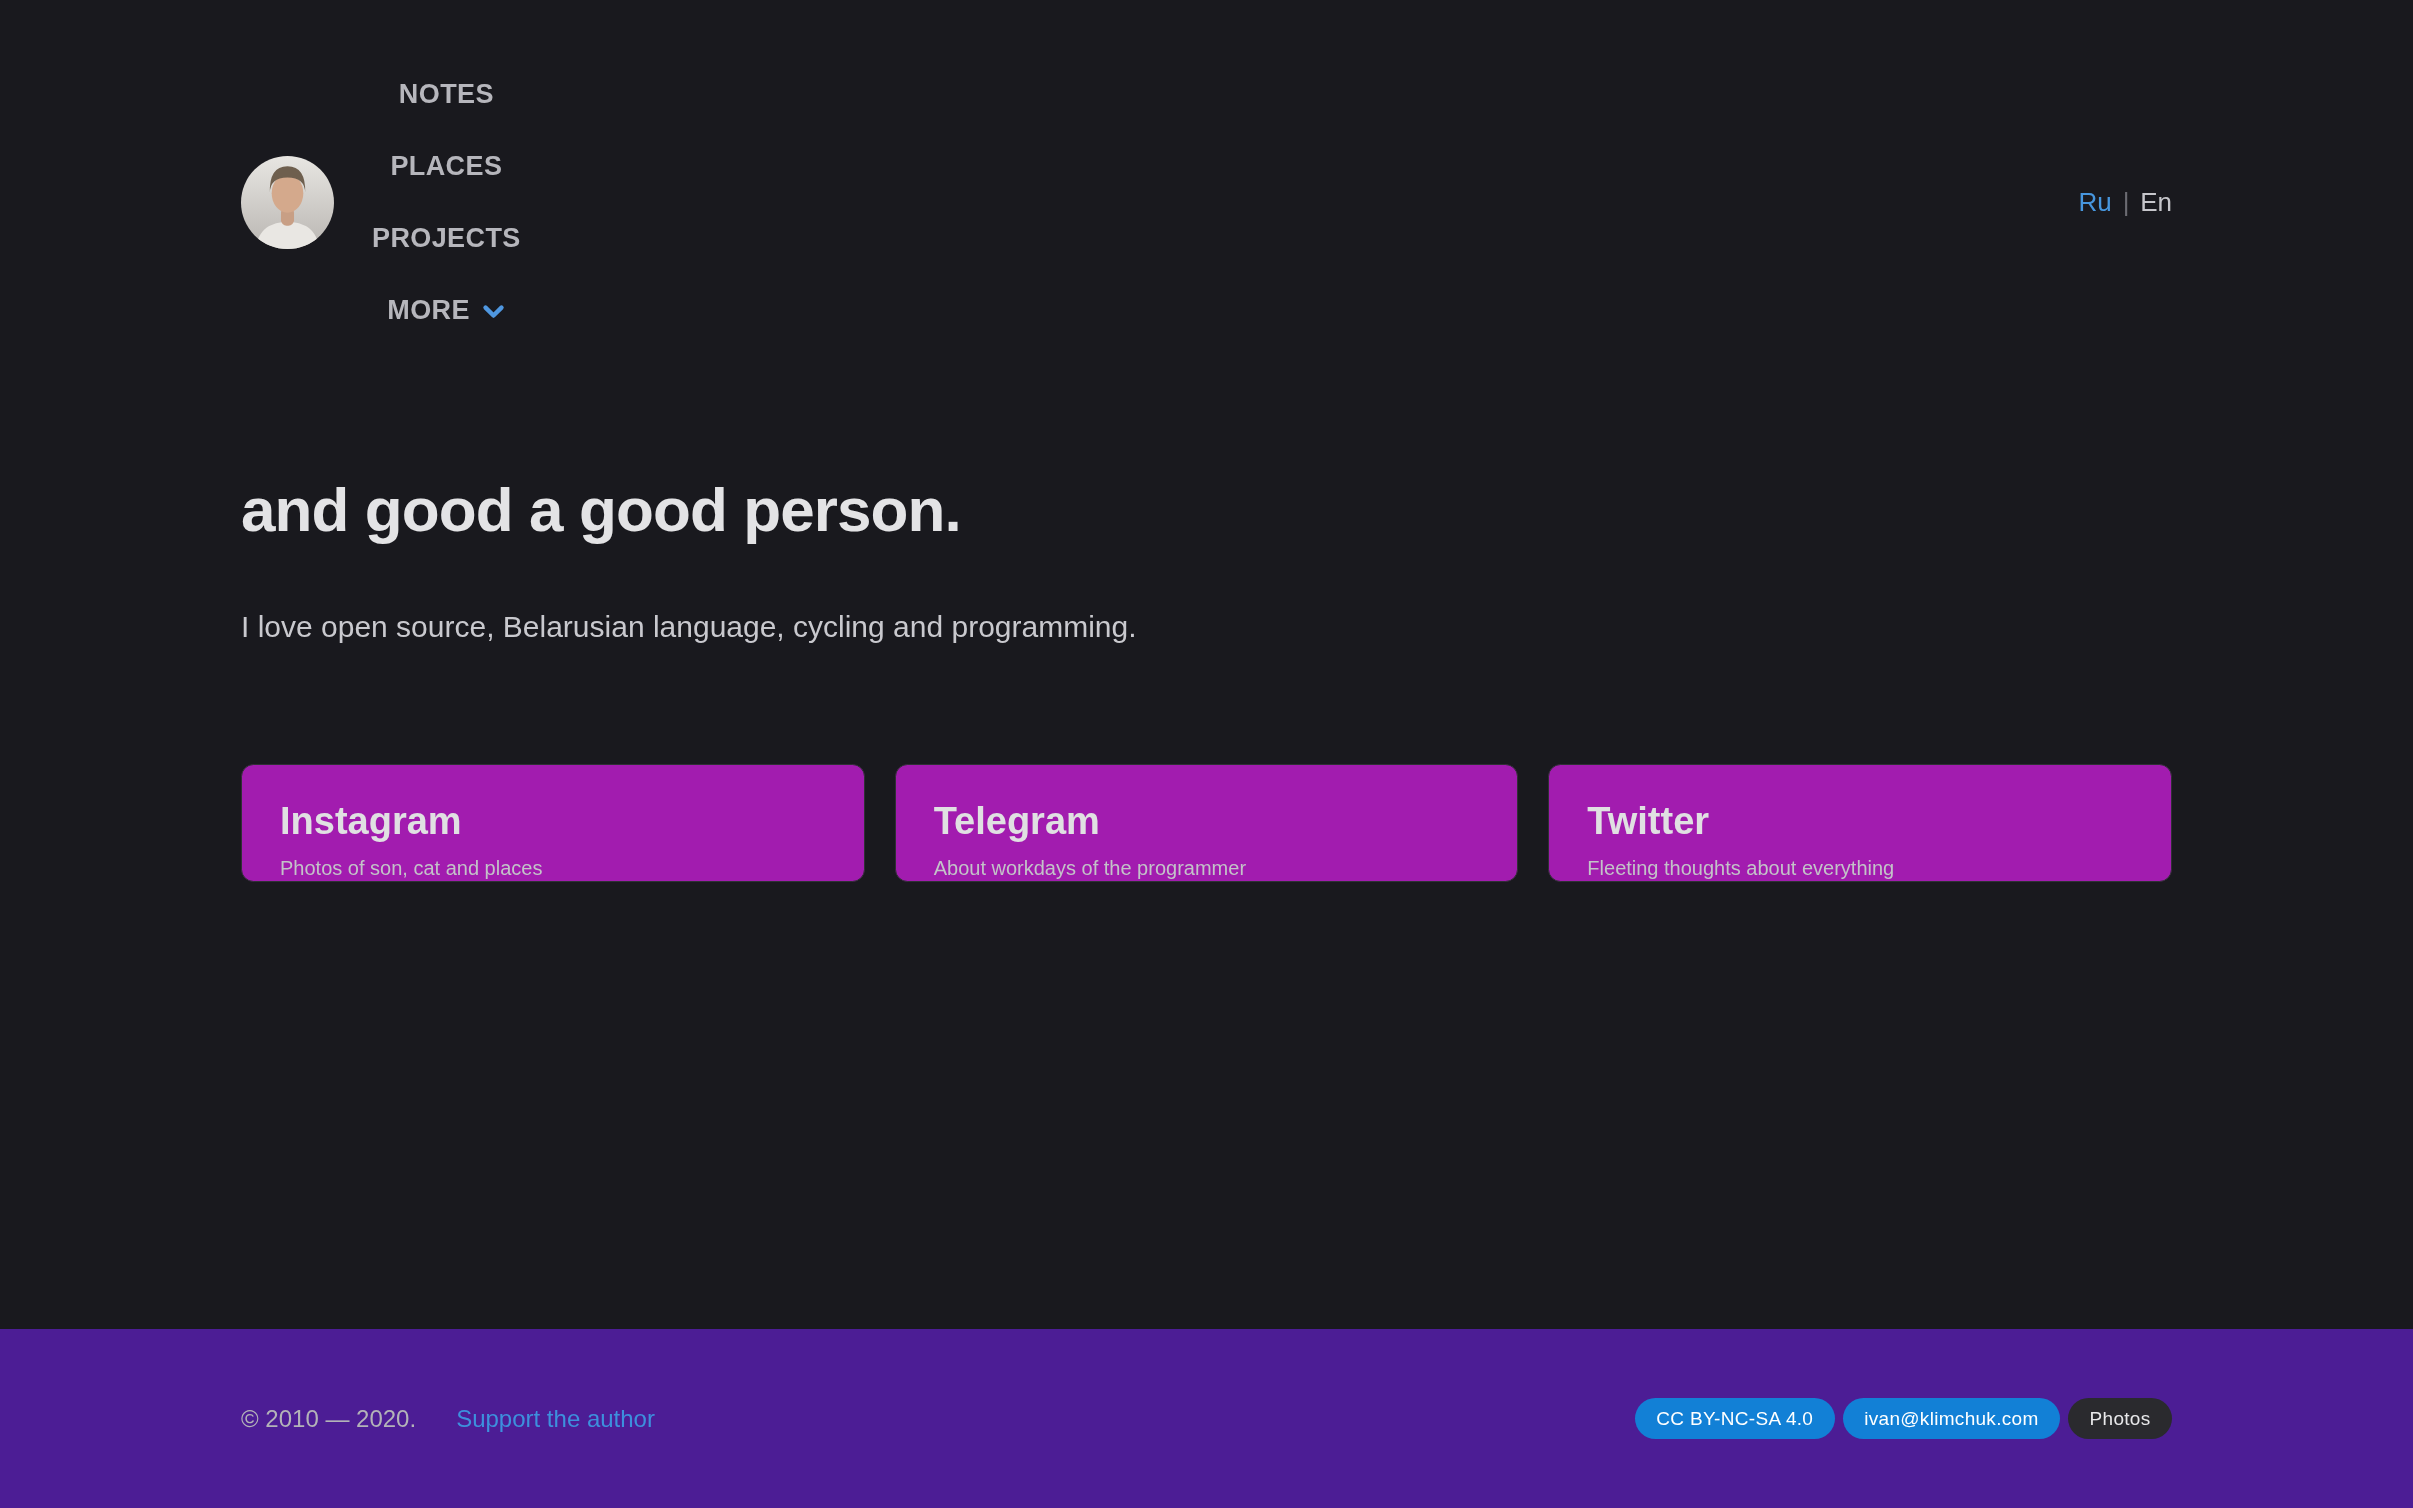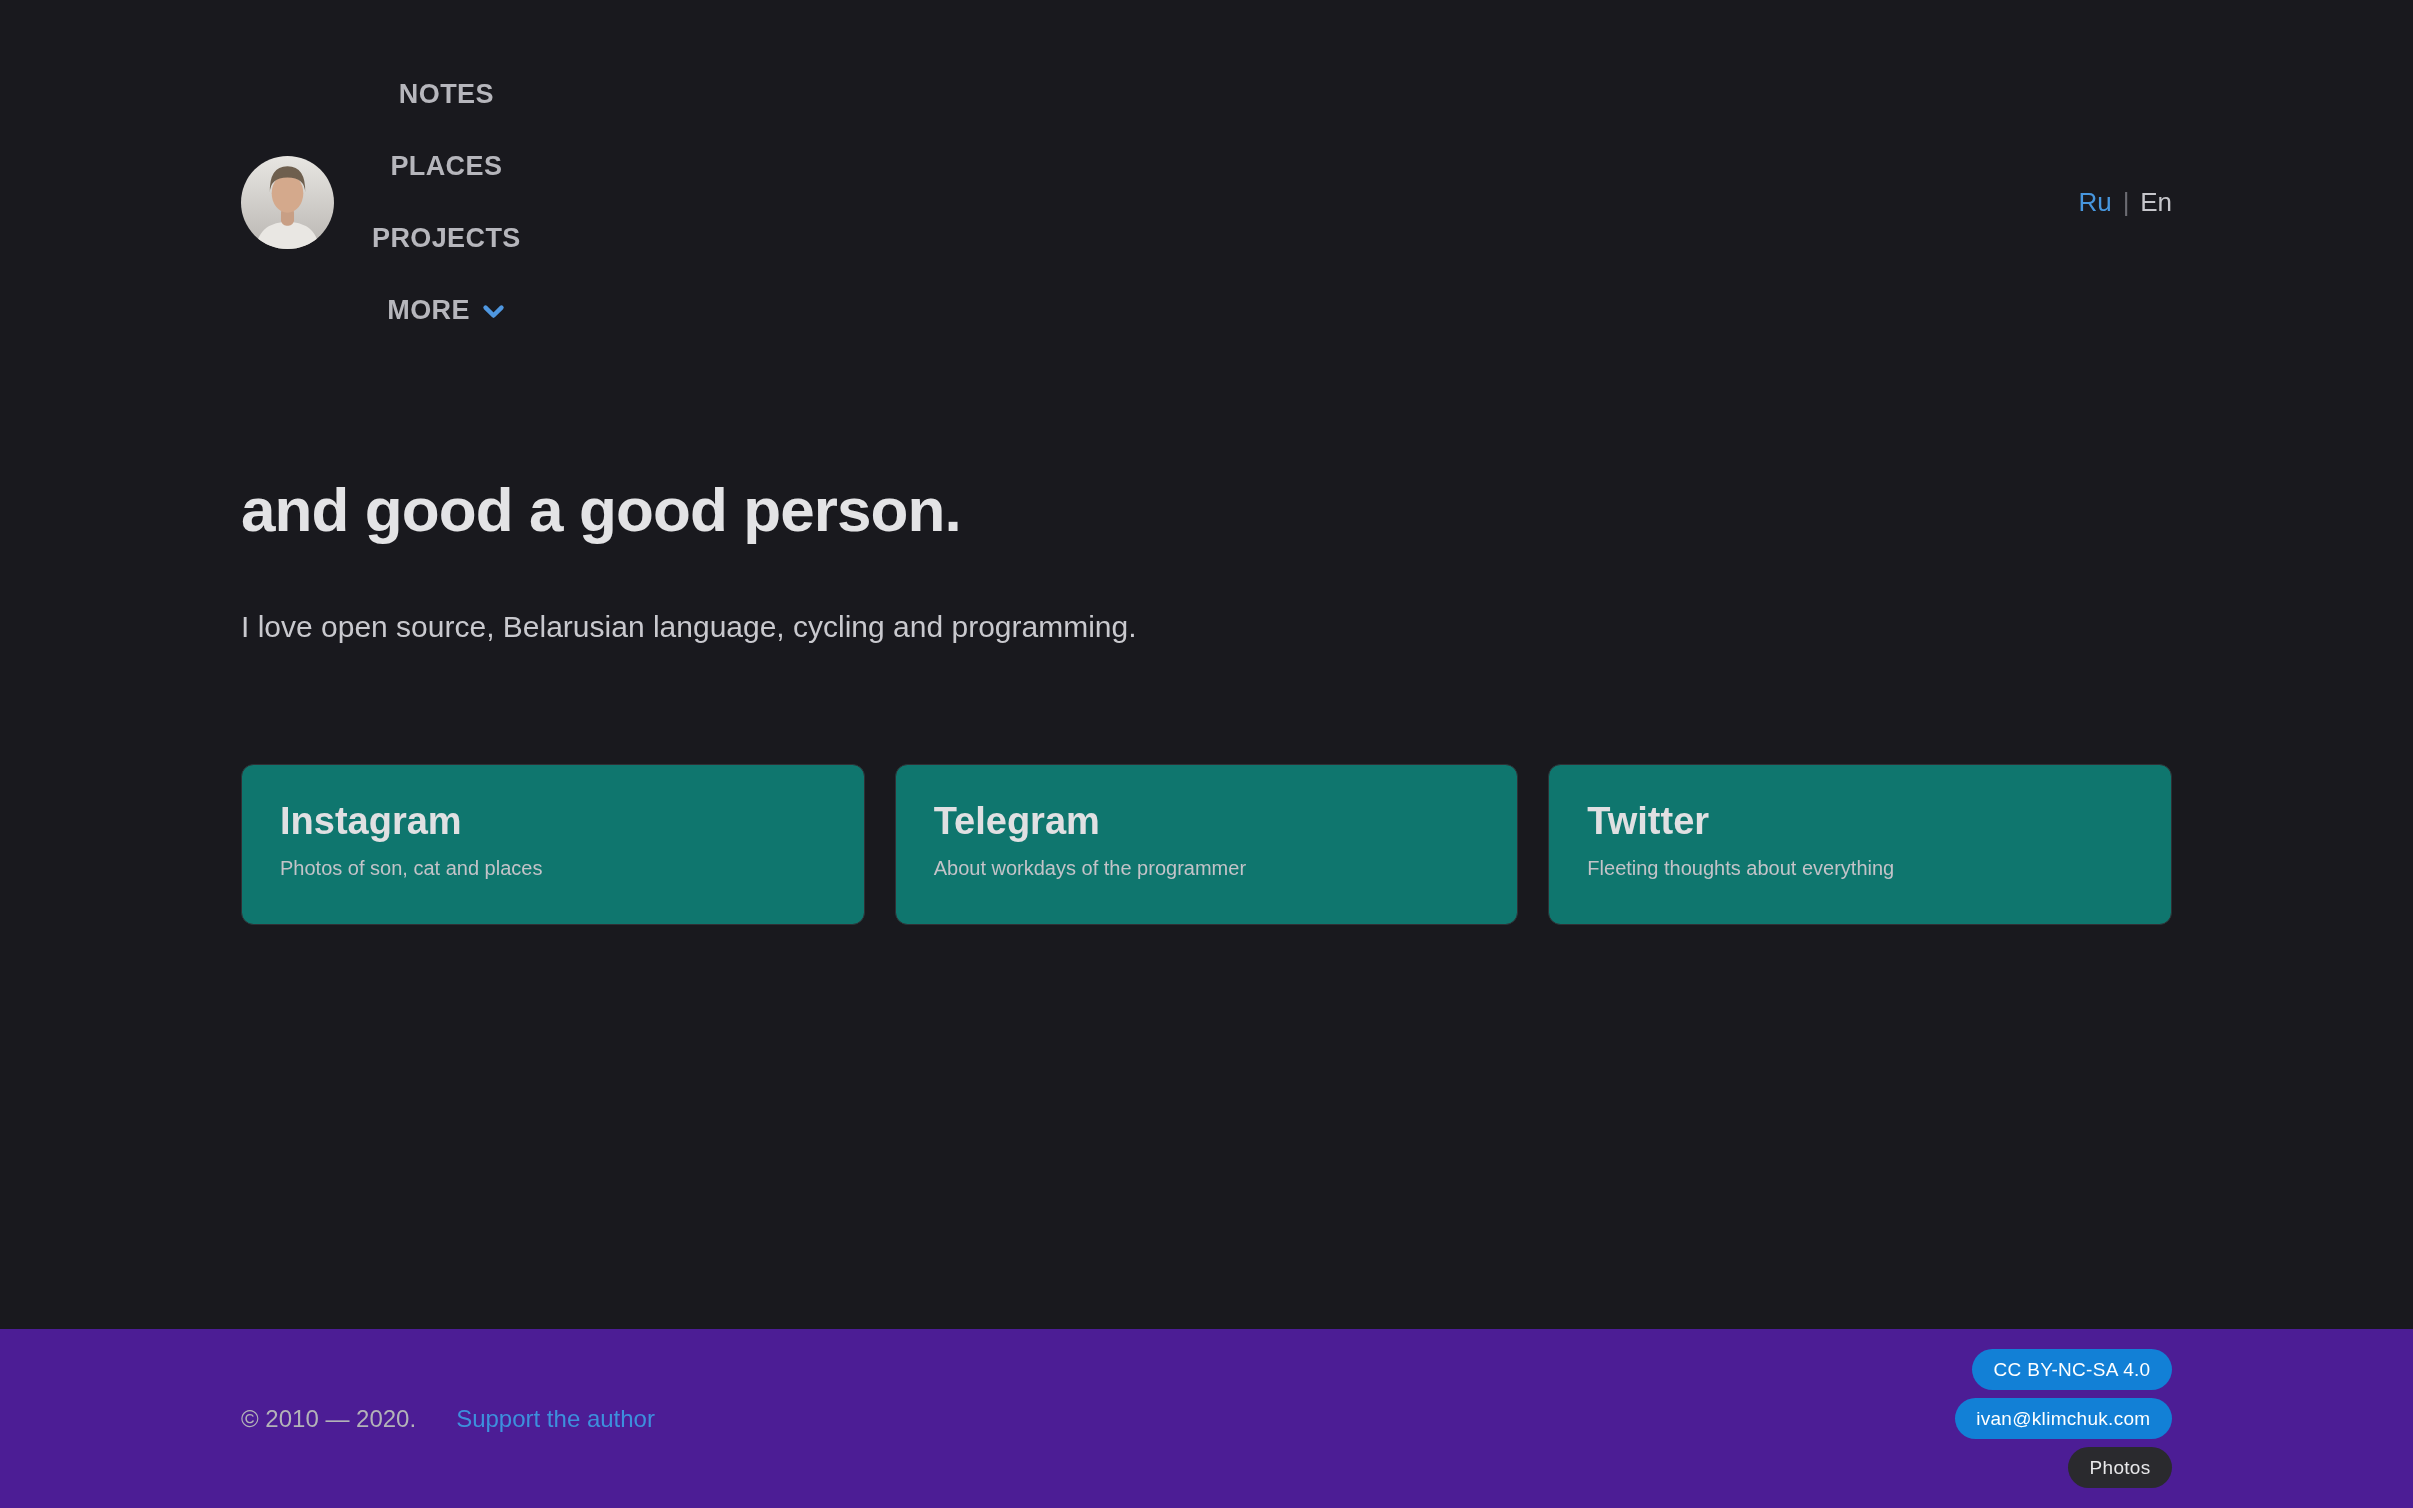--- a/index.html
+++ b/index.html
@@ -65,25 +65,25 @@
     color: #c9c9ce;
   }
 
   .cards {
     margin-top: 117px;
     display: flex;
     gap: 30px;
   }
   .card {
     flex: 1;
-    background: #0f766e;
+    background: #a21caf;
     border: 1.8px solid #2f3035;
     border-radius: 12.6px;
     padding: 34px 38px;
-    height: 161px;
+    height: 118px;
     cursor: pointer;
   }
   .card-title {
     font-size: 38px;
     font-weight: 700;
     color: #e0e0e2;
     line-height: 1.2;
   }
   .card-desc {
     margin-top: 10.8px;
@@ -96,21 +96,21 @@
   .footer {
     height: 179px;
     background: #4c1d95;
     display: flex;
     align-items: center;
     padding: 0 241px;
   }
   .footer-left { display: flex; align-items: baseline; font-size: 24px; }
   .copyright { color: #b3b3b8; }
   .support-link { color: #3d90dd; margin-left: 40px; cursor: pointer; }
-  .footer-right { margin-left: auto; display: flex; align-items: flex-end; gap: 8px; flex-direction: column; }
+  .footer-right { margin-left: auto; display: flex; align-items: center; gap: 8px; }
   .badge {
     height: 41px;
     border-radius: 20.7px;
     padding: 0 21.5px;
     display: inline-flex;
     align-items: center;
     font-size: 19px;
     letter-spacing: 0.3px;
     cursor: pointer;
     white-space: nowrap;

